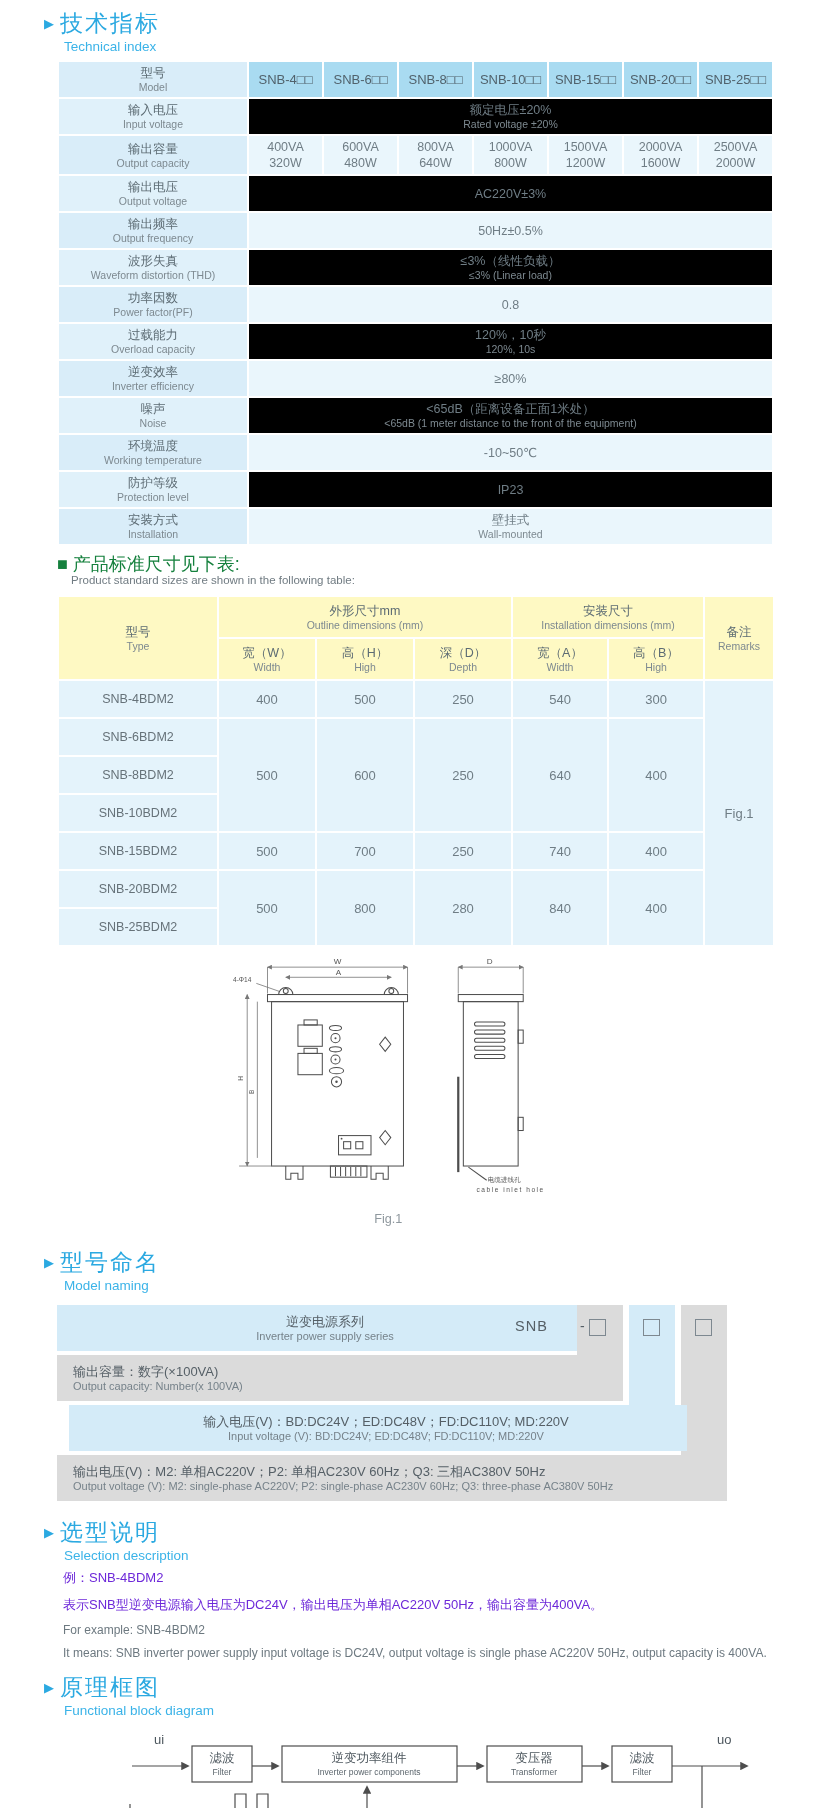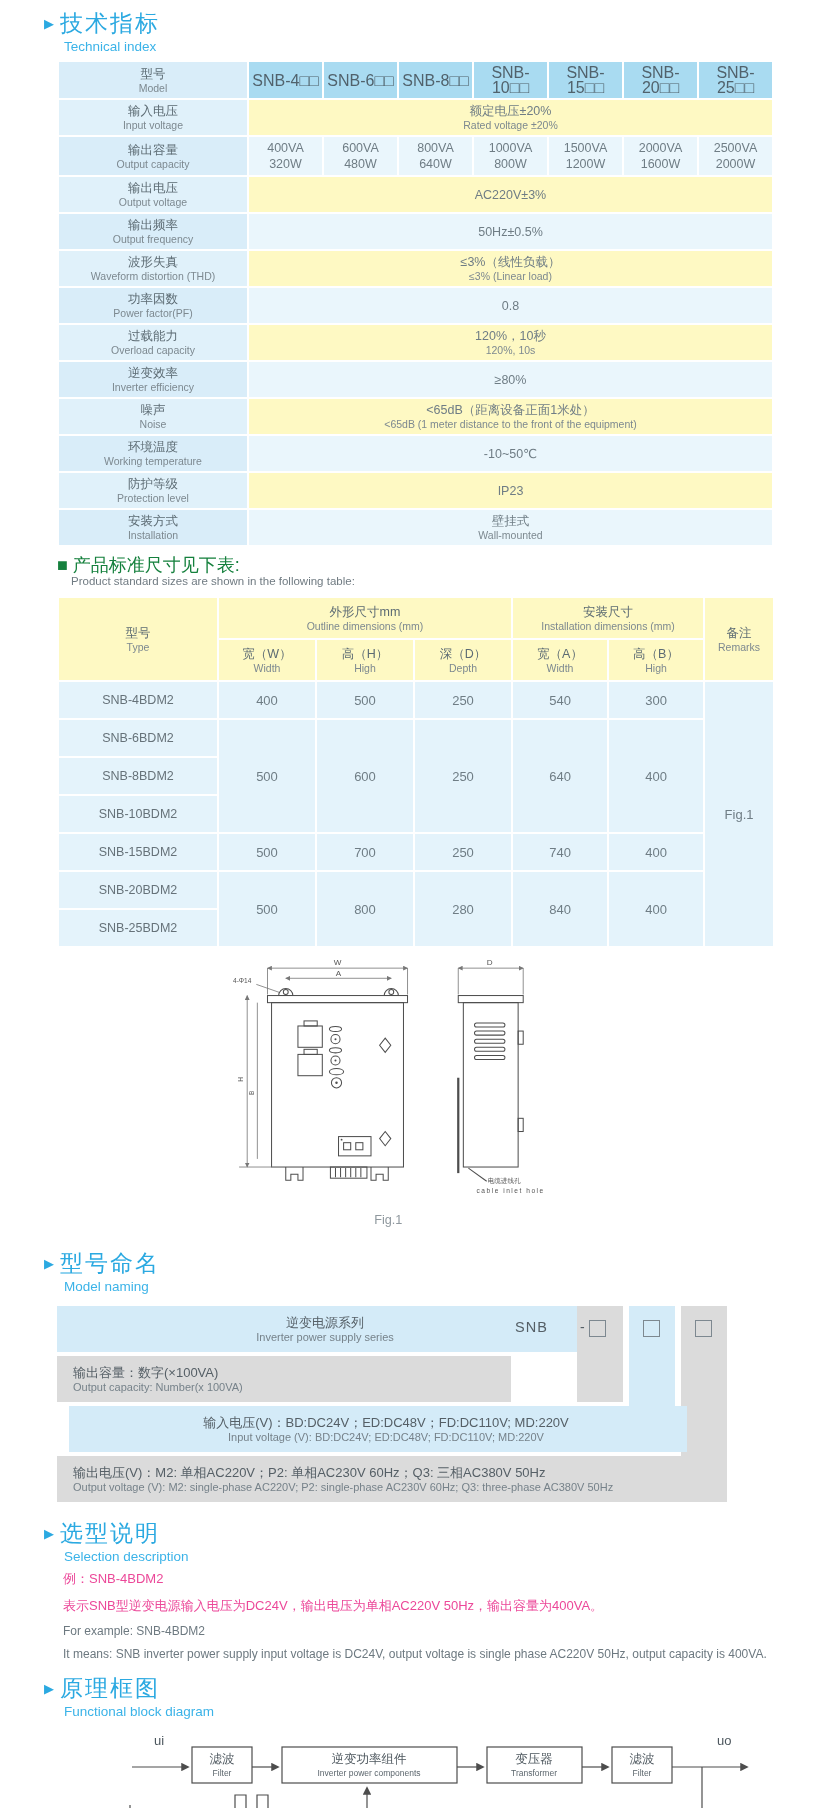--- a/index.html
+++ b/index.html
@@ -10,27 +10,27 @@
   .sec-head .trow{display:flex;align-items:center;}
   .marker{color:#2BA9E1;font-size:13px;margin-right:6px;line-height:26px;}
   .sec-title{color:#2BA9E1;font-size:23px;letter-spacing:2px;line-height:27px;}
   .sec-sub{color:#3BB3E8;font-size:13.5px;margin:2px 0 0 20px;}
   
   table{border-collapse:collapse;table-layout:fixed;margin-left:57px;width:716px;}
   td{border:2px solid #ffffff;text-align:center;vertical-align:middle;padding:3px 2px;}
   .head td{background:#A9DBF1;color:#51626C;}
   .spec td.lab{background:#D9EDF9;}
   .spec tr:nth-child(even) td.lab{background:#E0F1FA;}
-  .spec td.val{background:#fef9c3;}
+  .spec td.val{background:#000000;}
   .spec tr:nth-child(odd) td.val{background:#EAF6FC;}
   .zh{font-size:12.5px;line-height:16px;color:#5c6b73;}
   .en{font-size:10.5px;line-height:13px;color:#7d8990;}
   .val .zh{color:#6F7D85;}
   .val .en{color:#7d8990;}
-  .mname{font-size:16px;line-height:15px;color:#51626C;}
+  .mname{font-size:13px;line-height:15px;color:#51626C;}
   .dims td{background:#E4F3FB;height:30px;}
   .dims tr.head td{background:#fef9c3;height:34px;}
   .dims .num{font-size:13px;color:#6F7D85;}
   .dims .model{font-size:12.5px;color:#667279;}
   
   .note{margin:10px 0 8px 57px;}
   .note .zh{font-size:18px;color:#15803d;}
   .note .en{font-size:11.5px;color:#707b82;margin:2px 0 0 14px;}
   
   .figwrap{margin:10px 0 0 233px;width:345px;}
@@ -47,21 +47,21 @@
   .b-blue{background:#D4EBF8;text-align:center;}
   .lrow{position:absolute;left:0;height:46px;display:flex;flex-direction:column;justify-content:center;}
   .lrow .zh{font-size:13px;color:#555f66;margin-left:16px;}
   .lrow .en{font-size:11px;color:#76828a;margin-left:16px;}
   .code{position:absolute;left:458px;top:13px;font-size:14.5px;color:#555f66;letter-spacing:1px;}
   .ndash{position:absolute;top:13px;font-size:14px;color:#555f66;}
   .mbox{position:absolute;top:14px;width:15px;height:15px;border:1.5px solid #7d8890;background:transparent;}
   
   .sel-lines{margin:6px 0 0 63px;}
   .sel-lines div{margin-bottom:9px;}
-  .sl-zh{font-size:13px;color:#ec4899;}
+  .sl-zh{font-size:13px;color:#6d28d9;}
   .sl-en{font-size:12px;color:#6d7980;}
   
   .diagwrap{margin:8px 0 0 92px;}
   svg .blk{stroke:#4d4d4d;stroke-width:1.2;fill:#ffffff;}
   svg .bzh{font-size:12.5px;fill:#4d575e;text-anchor:middle;}
   svg .ben{font-size:8.5px;fill:#5c666d;text-anchor:middle;}
   svg .io{font-size:13px;fill:#4d575e;}
   svg .wire{stroke:#4d4d4d;stroke-width:1.2;fill:none;}
   .mt1{margin-top:12px;} .mt2{margin-top:18px;} .mt3{margin-top:14px;}
 </style>
@@ -460,21 +460,21 @@
 
   <div class="ladder">
     <div class="band b-gray" style="left:520px;width:46px;height:96px;"></div>
     <div class="band b-blue" style="left:572px;width:46px;height:146px;"></div>
     <div class="band b-gray" style="left:624px;width:46px;height:196px;"></div>
 
     <div class="lrow b-blue" style="top:0;width:520px;">
       <div class="zh">逆变电源系列</div>
       <div class="en">Inverter power supply series</div>
     </div>
-    <div class="lrow b-gray" style="top:50px;width:454px;">
+    <div class="lrow b-gray" style="top:50px;width:566px;">
       <div class="zh">输出容量：数字(×100VA)</div>
       <div class="en">Output capacity: Number(x 100VA)</div>
     </div>
     <div class="lrow b-blue" style="top:100px;width:618px;margin-left:12px;">
       <div class="zh">输入电压(V)：BD:DC24V；ED:DC48V；FD:DC110V; MD:220V</div>
       <div class="en">Input voltage (V): BD:DC24V;  ED:DC48V;  FD:DC110V; MD:220V</div>
     </div>
     <div class="lrow b-gray" style="top:150px;width:670px;">
       <div class="zh">输出电压(V)：M2: 单相AC220V；P2: 单相AC230V 60Hz；Q3: 三相AC380V 50Hz</div>
       <div class="en">Output voltage (V):  M2: single-phase AC220V;  P2: single-phase AC230V 60Hz;  Q3: three-phase AC380V 50Hz</div>

